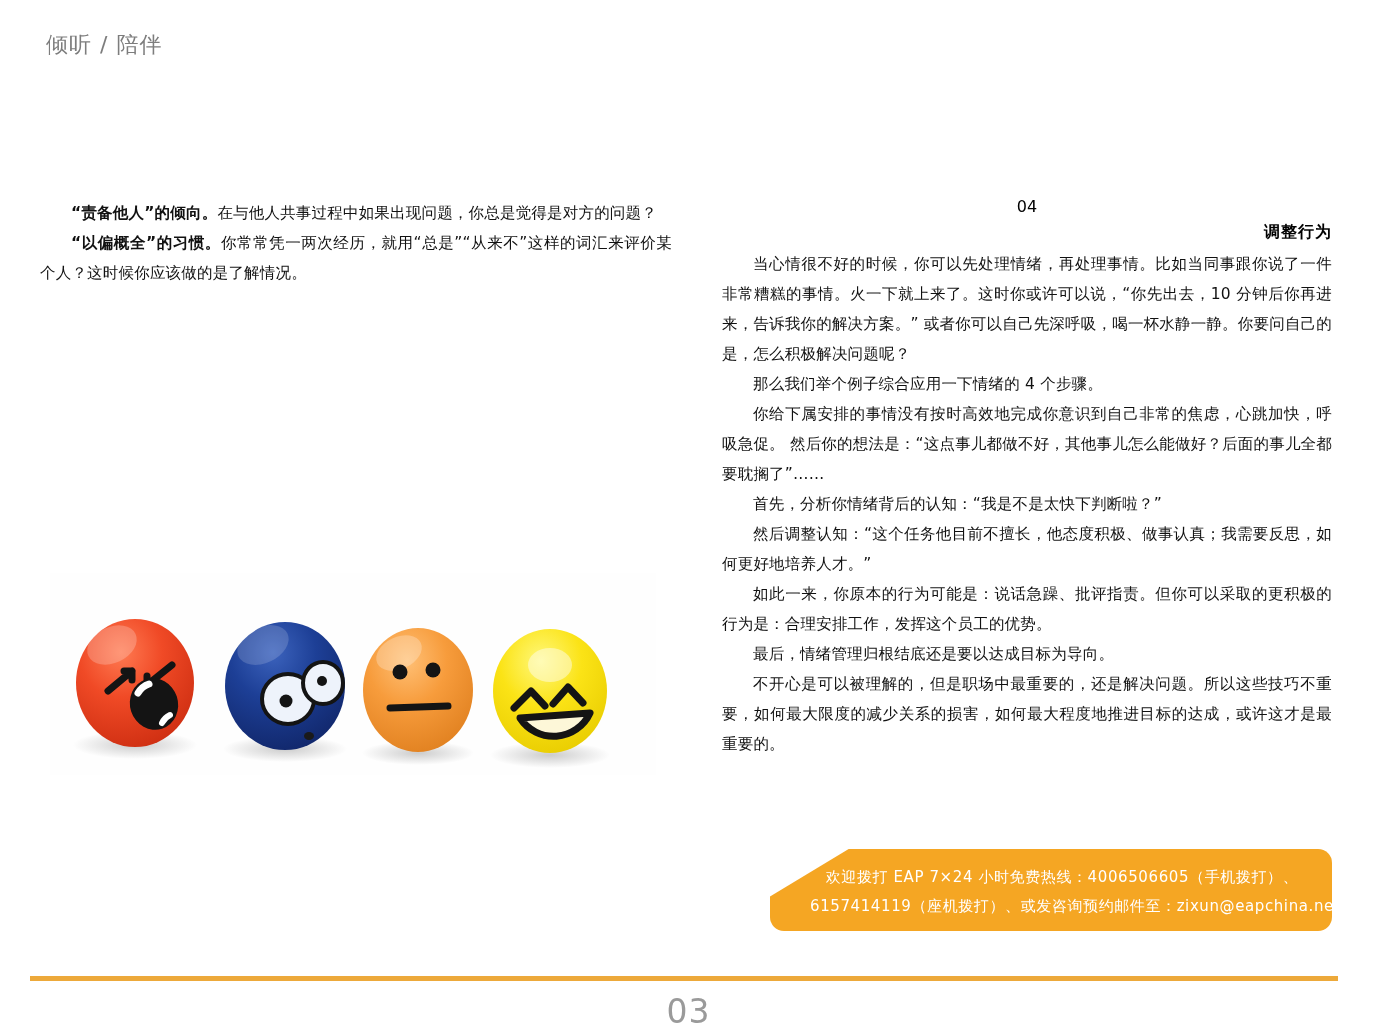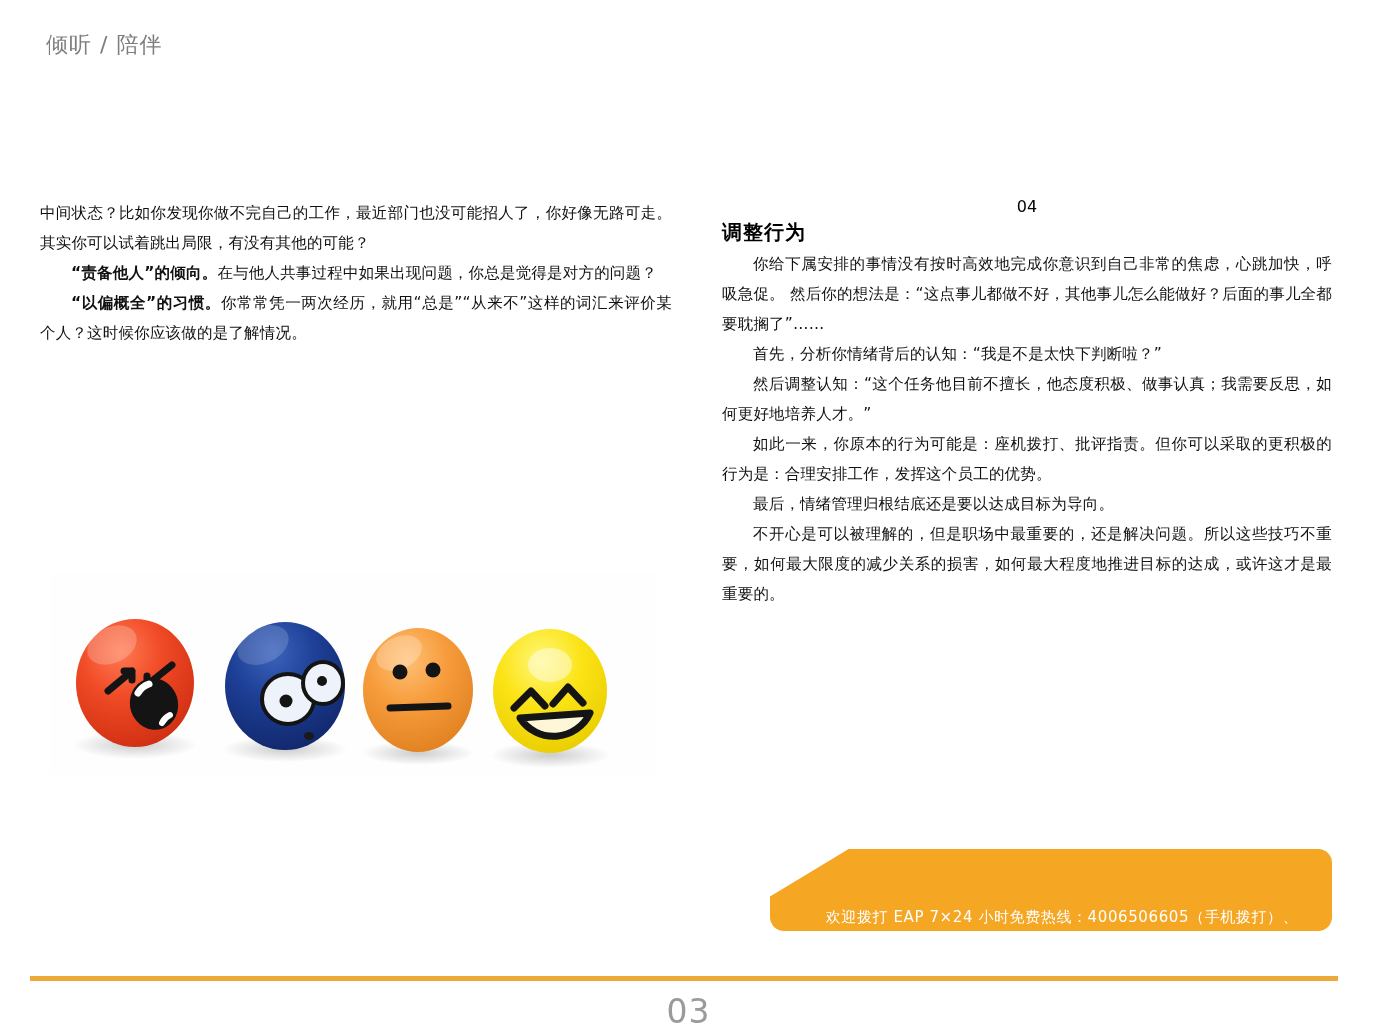--- a/index.html
+++ b/index.html
@@ -60,23 +60,23 @@
   
   .sec-num {
     font-size: 16px;
     font-weight: 400;
     text-align: center;
     color: #000;
     line-height: 24px;
     margin: 0;
   }
   .sec-title {
-    font-size: 20px;
+    font-size: 16px;
     font-weight: 700;
-    text-align: left;
+    text-align: right;
     color: #000;
     line-height: 26px;
     margin: 0 0 4px 0;
     letter-spacing: 1px;
   }
 
   
   .photo {
     position: absolute;
     left: 50px;
@@ -107,21 +107,21 @@
     position: absolute;
     left: 40px;
     right: 18px;
     top: 14px;
     color: #ffffff;
     font-size: 15px;
     line-height: 29px;
     text-align: center;
     letter-spacing: 0.6px;
   }
-  .callout-line { display: block; white-space: nowrap; margin-top: 40px; }
+  .callout-line { display: block; white-space: nowrap; }
 
   
   .footer-rule {
     position: absolute;
     left: 30px;
     top: 976px;
     width: 1315px;
     height: 5px;
     background: #eda93a;
   }
@@ -137,32 +137,33 @@
   }
 </style>
 </head>
 <body>
 
 <div id="page">
 
   <div class="page-header">倾听 / 陪伴</div>
 
   <div class="col-left">
-    <p class="para">中间状态？比如你发现你做不完自己的工作，最近部门也没可能招人了，你好像无路可走。其实你可以试着跳出局限，有没有其他的可能？</p>
     <p class="para indent"><b>“责备他人”的倾向。</b><span>在与他人共事过程中如果出现问题，你总是觉得是对方的问题？</span></p>
     <p class="para indent"><b>“以偏概全”的习惯。</b><span>你常常凭一两次经历，就用“总是”“从来不”这样的词汇来评价某个人？这时候你应该做的是了解情况。</span></p>
   </div>
 
   <div class="col-right">
     <p class="sec-num">04</p>
     <p class="sec-title">调整行为</p>
+    <p class="para indent">当心情很不好的时候，你可以先处理情绪，再处理事情。比如当同事跟你说了一件非常糟糕的事情。火一下就上来了。这时你或许可以说，“你先出去，10 分钟后你再进来，告诉我你的解决方案。” 或者你可以自己先深呼吸，喝一杯水静一静。你要问自己的是，怎么积极解决问题呢？</p>
+    <p class="para indent">那么我们举个例子综合应用一下情绪的 4 个步骤。</p>
     <p class="para indent">你给下属安排的事情没有按时高效地完成你意识到自己非常的焦虑，心跳加快，呼吸急促。 然后你的想法是：“这点事儿都做不好，其他事儿怎么能做好？后面的事儿全都要耽搁了”……</p>
     <p class="para indent">首先，分析你情绪背后的认知：“我是不是太快下判断啦？”</p>
     <p class="para indent">然后调整认知：“这个任务他目前不擅长，他态度积极、做事认真；我需要反思，如何更好地培养人才。”</p>
-    <p class="para indent">如此一来，你原本的行为可能是：座机拨打、批评指责。但你可以采取的更积极的行为是：合理安排工作，发挥这个员工的优势。</p>
+    <p class="para indent">如此一来，你原本的行为可能是：说话急躁、批评指责。但你可以采取的更积极的行为是：合理安排工作，发挥这个员工的优势。</p>
     <p class="para indent">最后，情绪管理归根结底还是要以达成目标为导向。</p>
     <p class="para indent">不开心是可以被理解的，但是职场中最重要的，还是解决问题。所以这些技巧不重要，如何最大限度的减少关系的损害，如何最大程度地推进目标的达成，或许这才是最重要的。</p>
   </div>
 
   <div class="photo">
     <svg width="606" height="202" viewBox="0 0 606 202">
       <defs>
         <radialGradient id="gRed" cx="38%" cy="26%" r="78%">
           <stop offset="0%" stop-color="#ff7a52"></stop>
           <stop offset="45%" stop-color="#f04a26"></stop>

